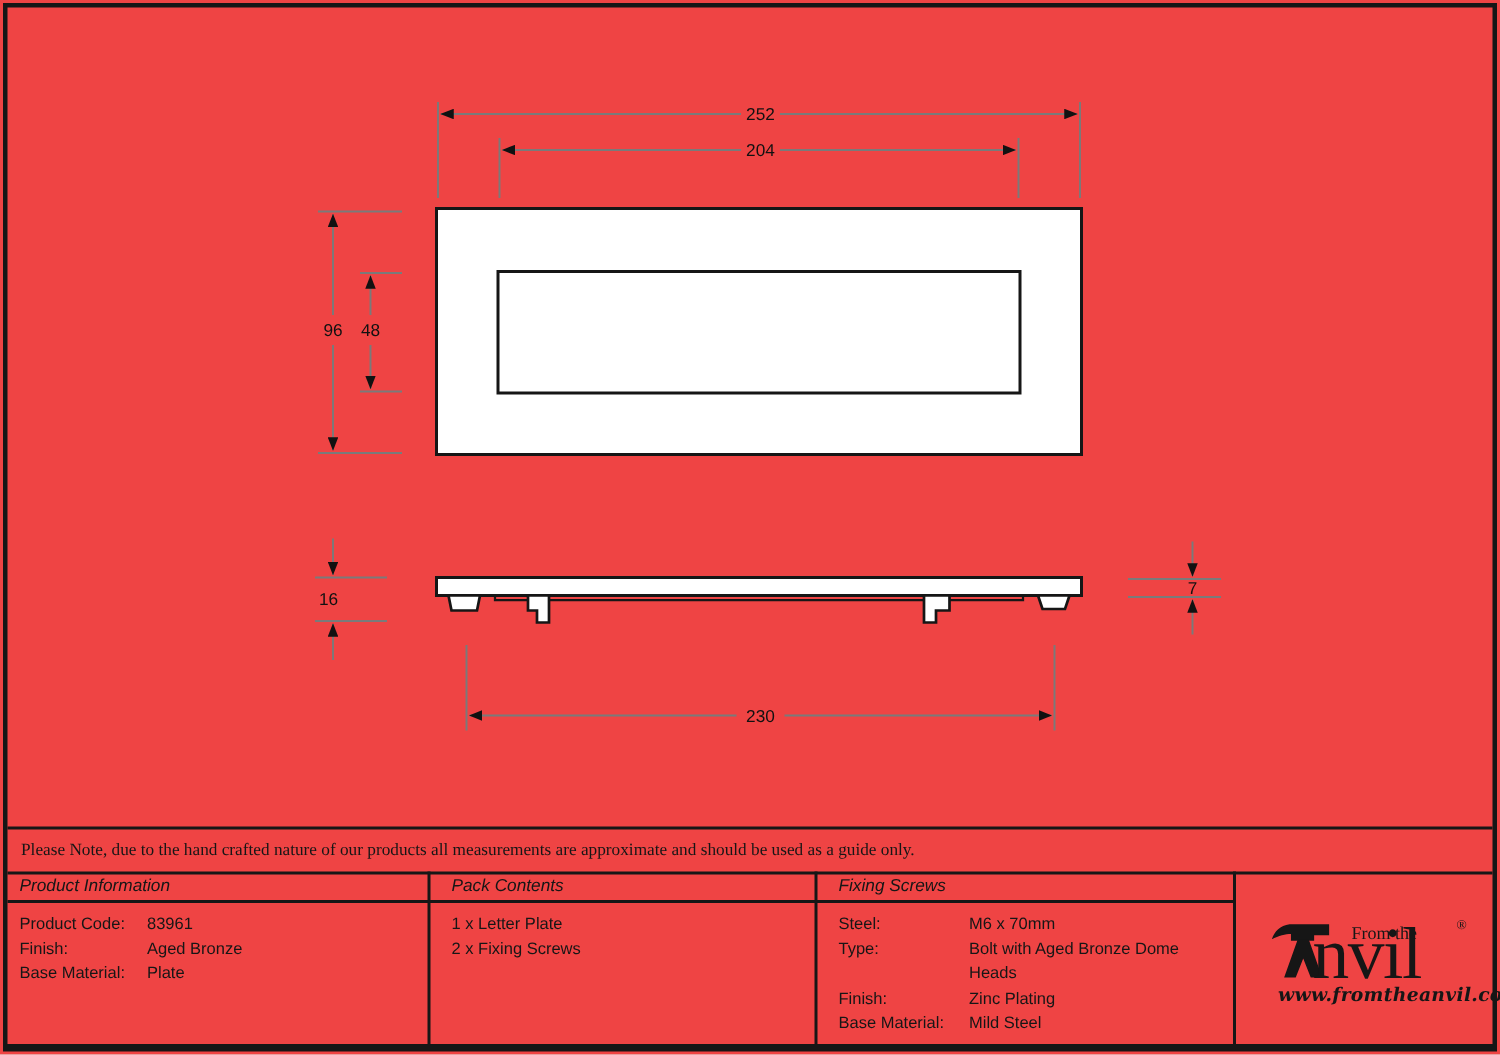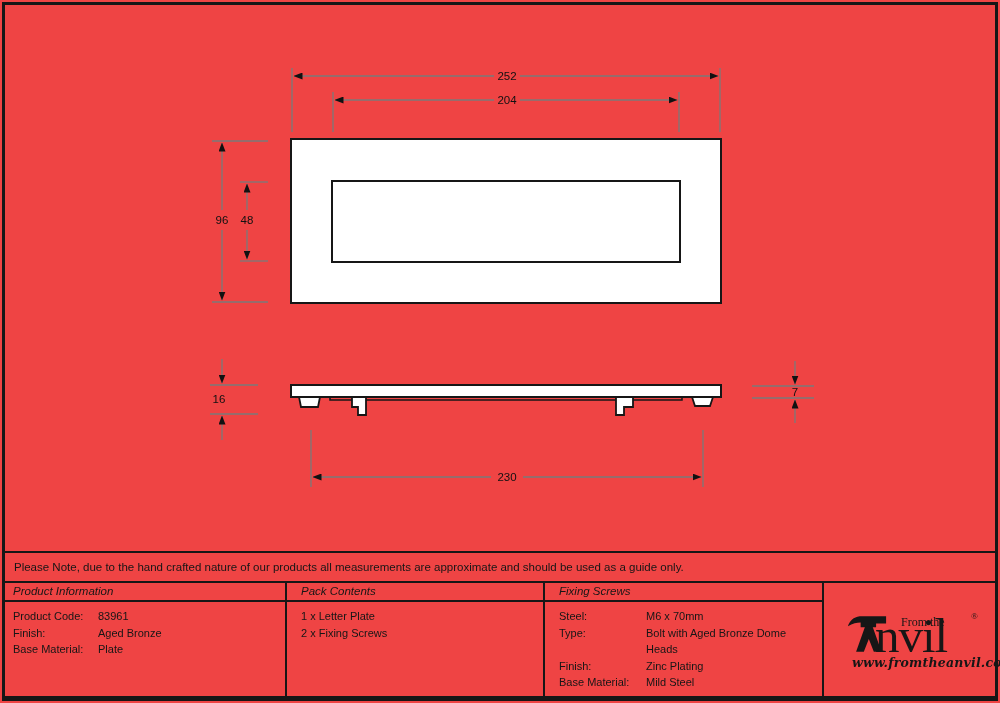--- a/index.html
+++ b/index.html
@@ -10,20 +10,21 @@
   }
   .page-border{position:absolute;inset:2px;border:3px solid #161616;border-bottom-width:5px;pointer-events:none;}
   svg text{font-family:"Liberation Sans","DejaVu Sans",sans-serif;font-size:11.5px;fill:#111;}
   .drawing-svg{position:absolute;left:0;top:0;}
 
   .note-box{
     position:absolute;left:5px;right:5px;top:551px;height:28px;
     border-top:2px solid #161616;border-bottom:2px solid #161616;
     display:flex;align-items:center;padding-left:9px;box-sizing:content-box;
     font-size:11.5px;
+    font-family:Liberation Serif, serif;
   }
 
   .info-table{position:absolute;left:5px;right:5px;top:581px;bottom:5px;font-size:11px;}
   .v-div{position:absolute;top:0;bottom:0;width:2px;background:#161616;}
   .hdr-underline{position:absolute;left:0;top:19px;width:819px;height:2px;background:#161616;}
   .cell{position:absolute;top:0;bottom:0;}
   .cell-hdr{height:19px;display:flex;align-items:center;font-size:11.5px;font-style:italic;}
   .cell-body{padding-top:8px;}
   .spec-row{display:flex;align-items:flex-start;line-height:16.5px;}
   .spec-label{flex:0 0 auto;}

